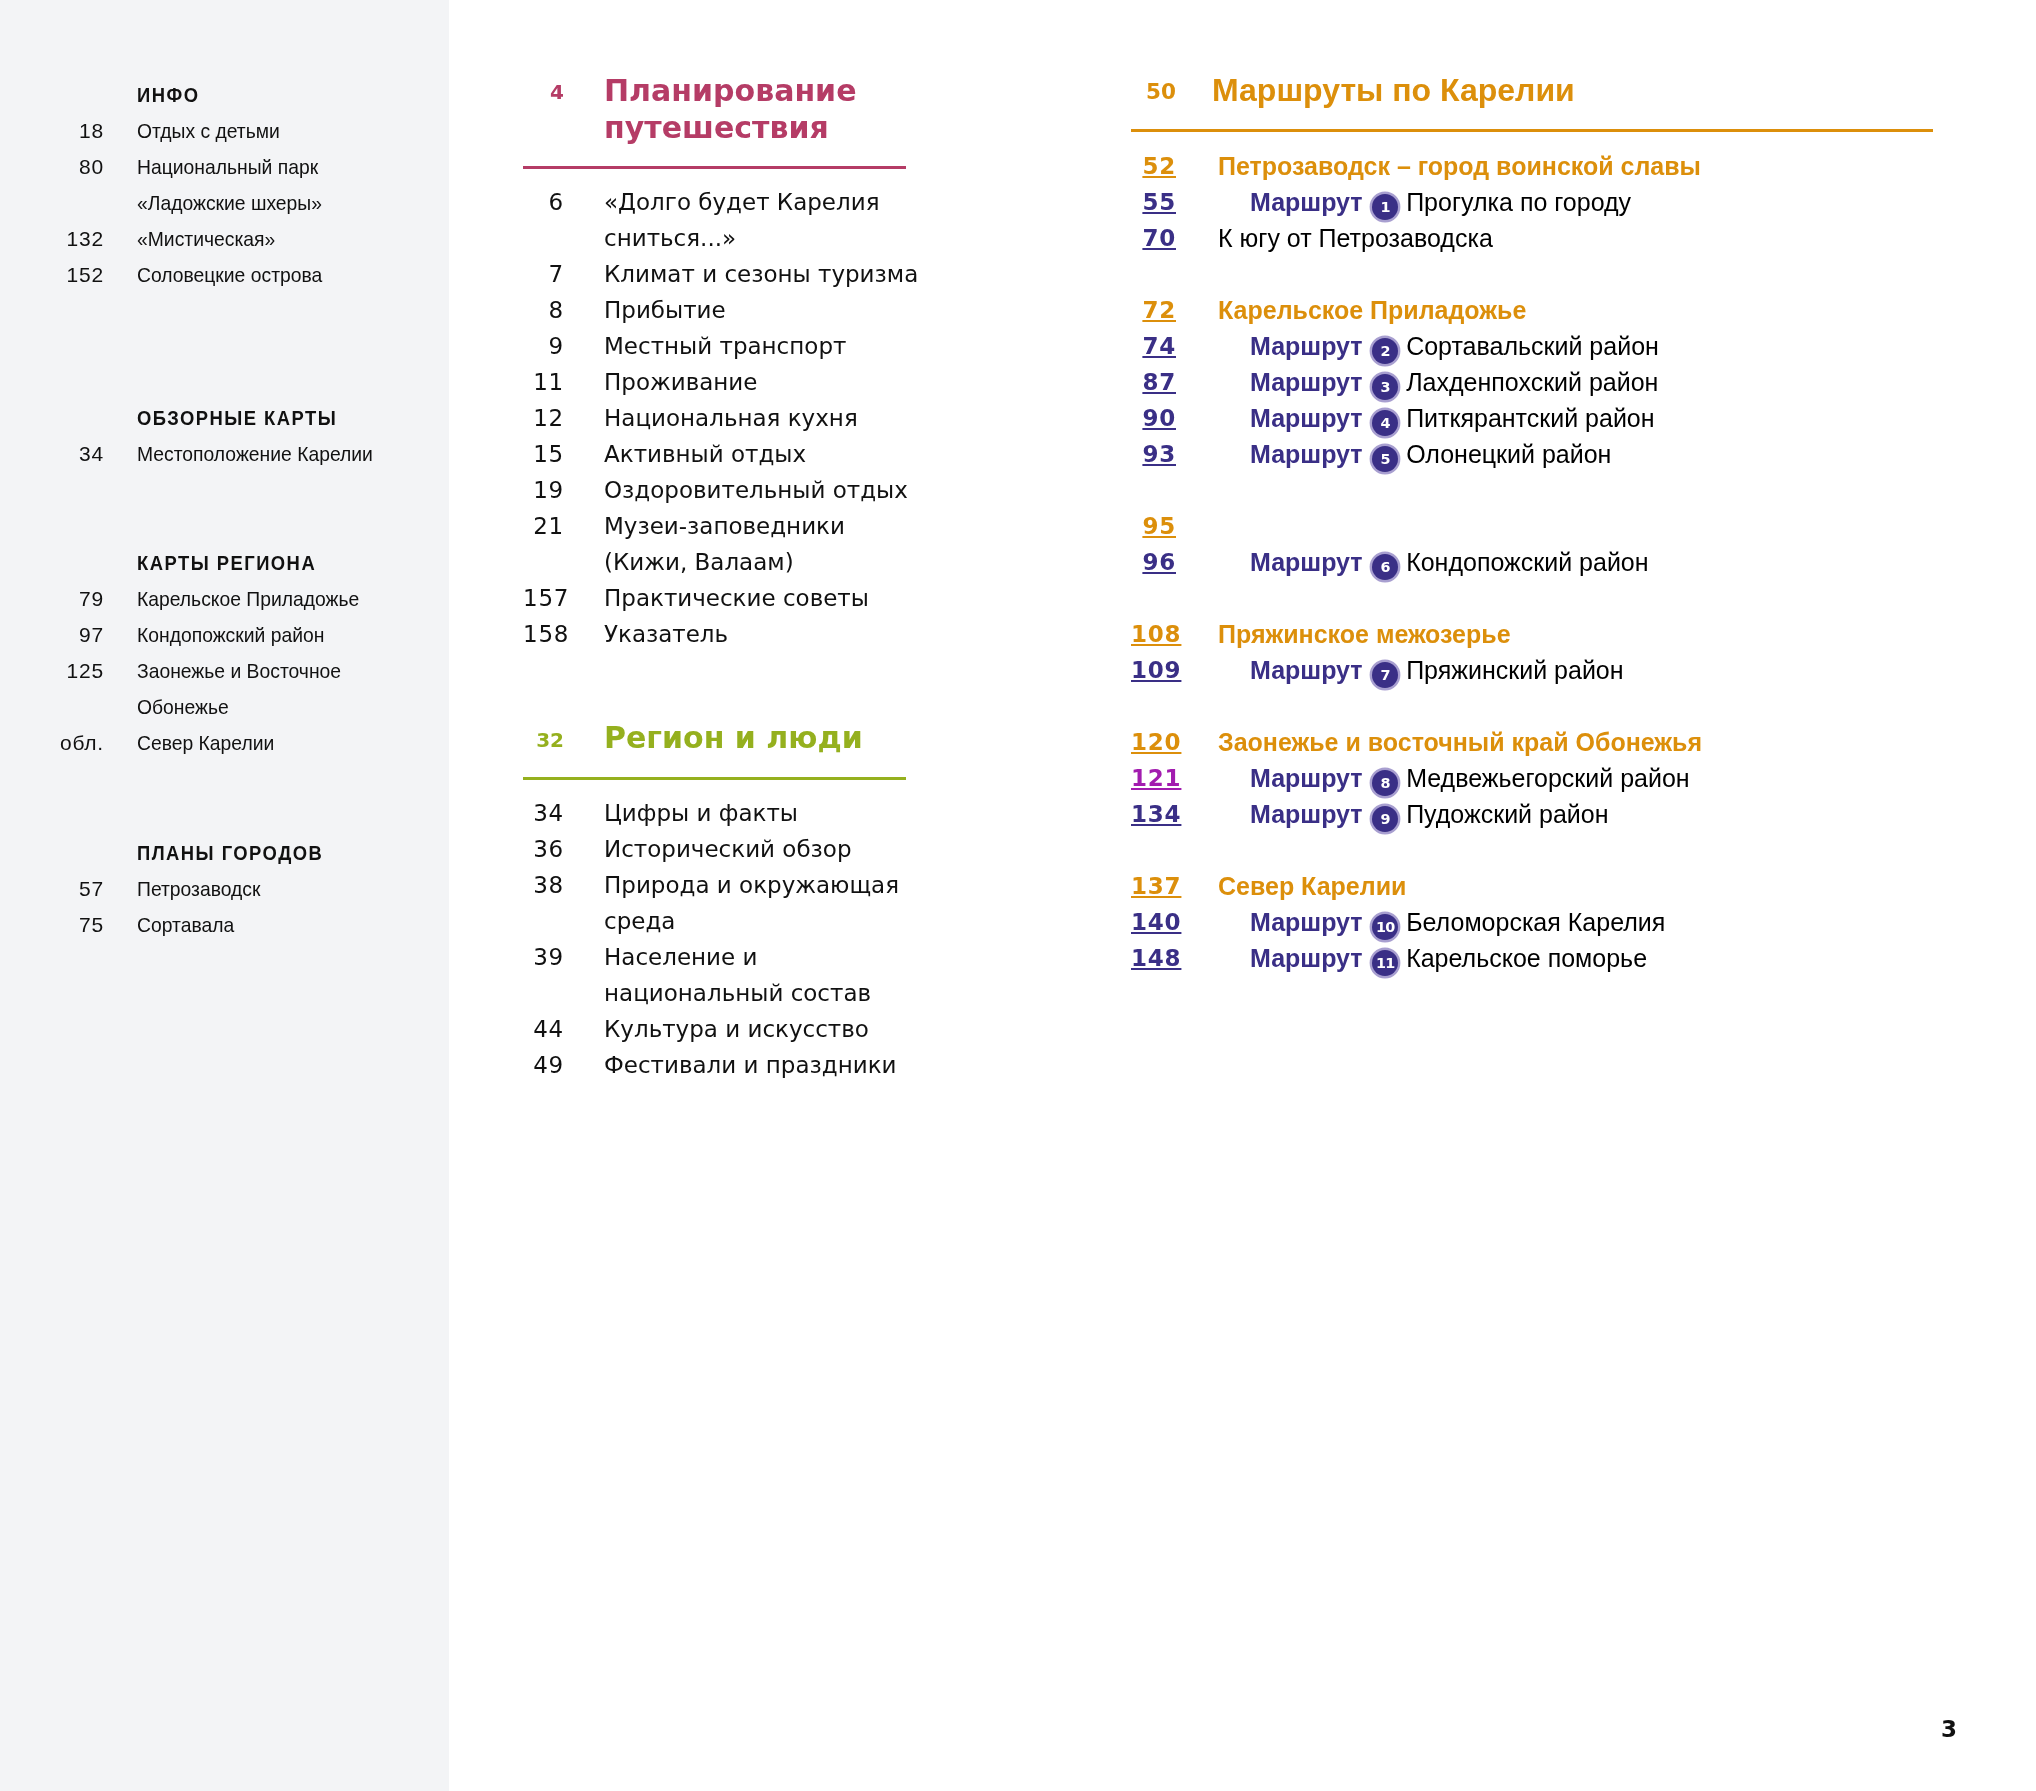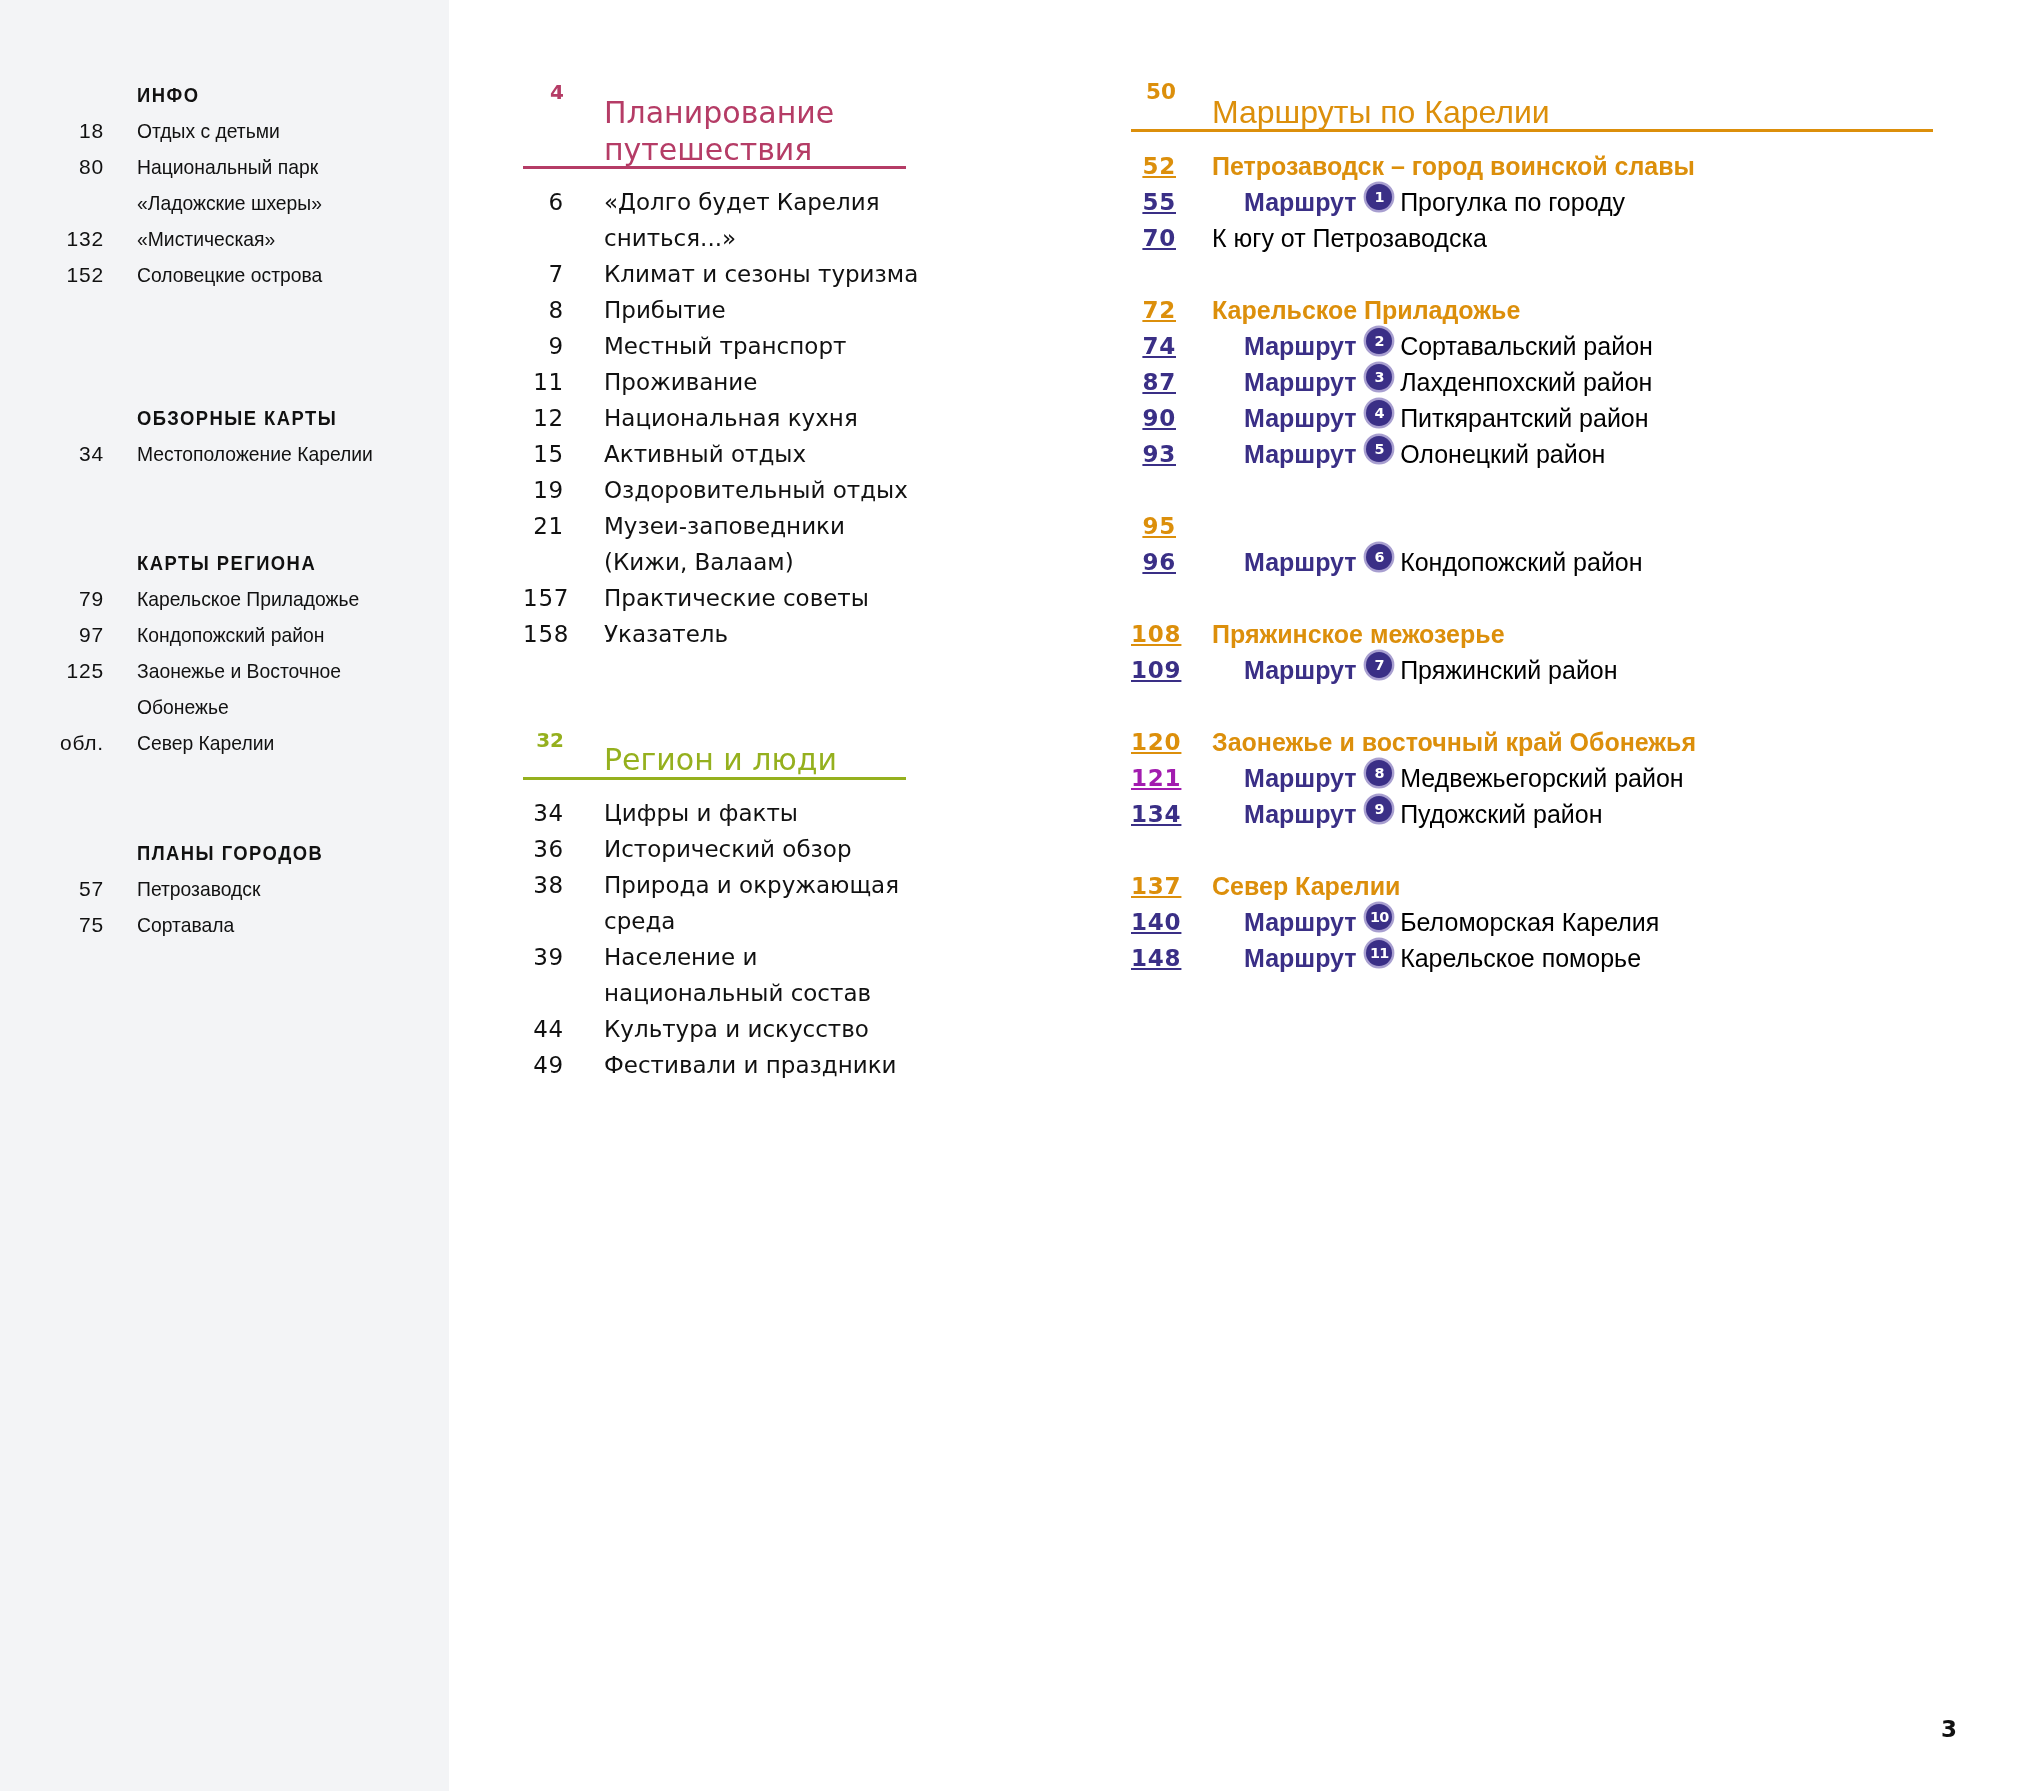--- a/index.html
+++ b/index.html
@@ -32,39 +32,38 @@
     font-family: "Liberation Sans", sans-serif;
     transform: scaleX(0.92); transform-origin: left;
   }
 
   .col { position: absolute; }
   .chap-num {
     position: absolute; text-align: right; font-weight: bold;
     font-family: "DejaVu Sans", sans-serif;
   }
   .chap-title {
-    position: absolute; font-weight: normal;
+    position: absolute; font-weight: bold;
     font-family: "DejaVu Sans", sans-serif;
     line-height: 37px;
-    margin-top: 22px;
   }
   .rule { position: absolute; height: 3.2px; }
 
   .mid-row { position: relative; height: 36px; line-height: 36px; font-size: 23px; }
   .mid-num { position: absolute; left: 0; width: 41px; text-align: right; letter-spacing: 0.8px; }
   .mid-label { position: absolute; left: 81px; white-space: nowrap; }
 
   .r-row { position: relative; height: 36px; line-height: 36px; font-size: 23px; white-space: nowrap; }
   .r-num {
     position: absolute; left: 0; width: 45px; text-align: right;
     font-weight: bold; letter-spacing: 0.8px;
     font-family: "DejaVu Sans", sans-serif;
     text-decoration: underline;
   }
-  .r-body { position: absolute; left: 81px; display: flex; align-items: flex-start; height: 36px; }
+  .r-body { position: absolute; left: 87px; display: flex; align-items: flex-end; height: 36px; }
   .r-sub {
     font-weight: bold; color: #dc8f0b;
     font-family: "Liberation Sans", sans-serif; font-size: 25px;
   }
   .r-route-word {
     font-weight: bold; color: #3a2f86;
     font-family: "Liberation Sans", sans-serif; font-size: 25px; margin-left: 32px;
   }
   .badge {
     display: inline-flex; align-items: center; justify-content: center;

